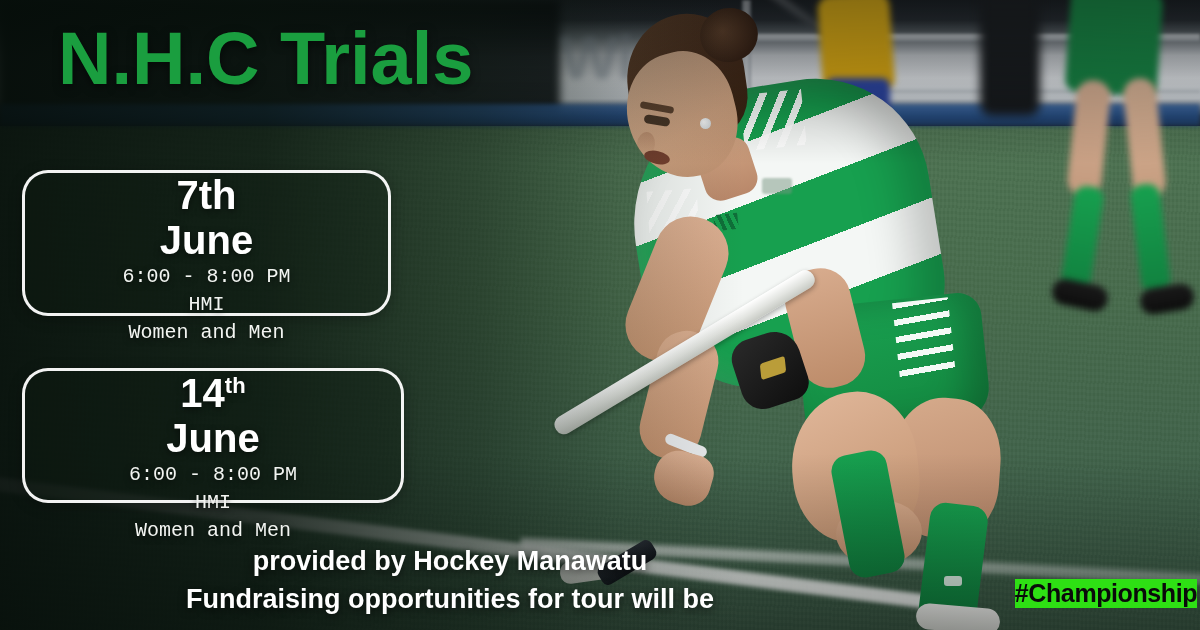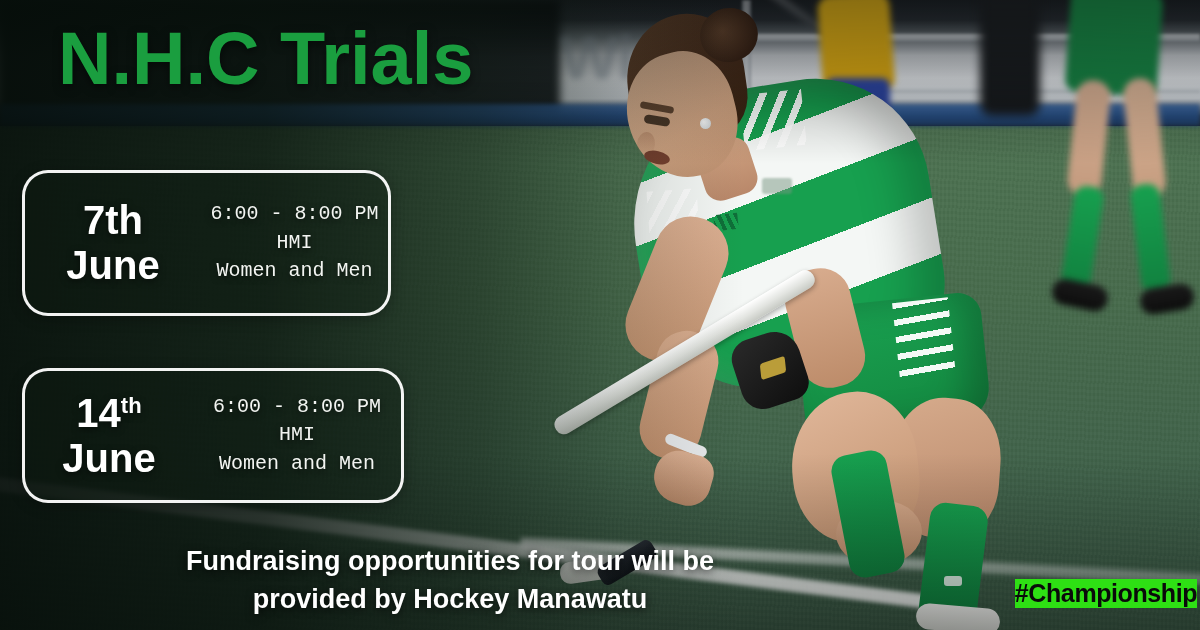--- a/index.html
+++ b/index.html
@@ -439,20 +439,21 @@
 
   
   .card {
     position: absolute;
     border: 3px solid rgba(255,255,255,.95);
     border-radius: 26px;
     background: rgba(12,26,18,.30);
     display: flex;
     align-items: center;
     box-shadow: 0 3px 14px rgba(0,0,0,.28);
+    flex-direction: column;
   }
   #card-1 { left: 22px; top: 170px; width: 363px; height: 140px; }
   #card-2 { left: 22px; top: 368px; width: 376px; height: 129px; }
 
   .card-date {
     color: #ffffff;
     font-weight: 700;
     text-align: center;
     line-height: 1.12;
     text-shadow: 0 2px 7px rgba(0,0,0,.55);
@@ -642,22 +643,22 @@
         <span>June</span>
       </div>
       <div class="card-info">
         <div>6:00 - 8:00 PM</div>
         <div>HMI</div>
         <div>Women and Men</div>
       </div>
     </div>
 
     <div class="footer-note">
+      <div>provided by Hockey Manawatu</div>
       <div>Fundraising opportunities for tour will be</div>
-      <div>provided by Hockey Manawatu</div>
     </div>
 
     <div class="brand-strip">
       <div class="logo-box">
         <svg class="logo-fern" width="96" height="34" viewBox="0 0 96 34">
           <path d="M4 31 C22 28, 52 20, 92 2" stroke="#2ee014" stroke-width="2.4" fill="none"></path>
           <g stroke="#2ee014" stroke-width="1.5" opacity=".95">
             <line x1="14" y1="29" x2="17" y2="20"></line>
             <line x1="20" y1="28" x2="24" y2="17"></line>
             <line x1="26" y1="26" x2="31" y2="15"></line>

